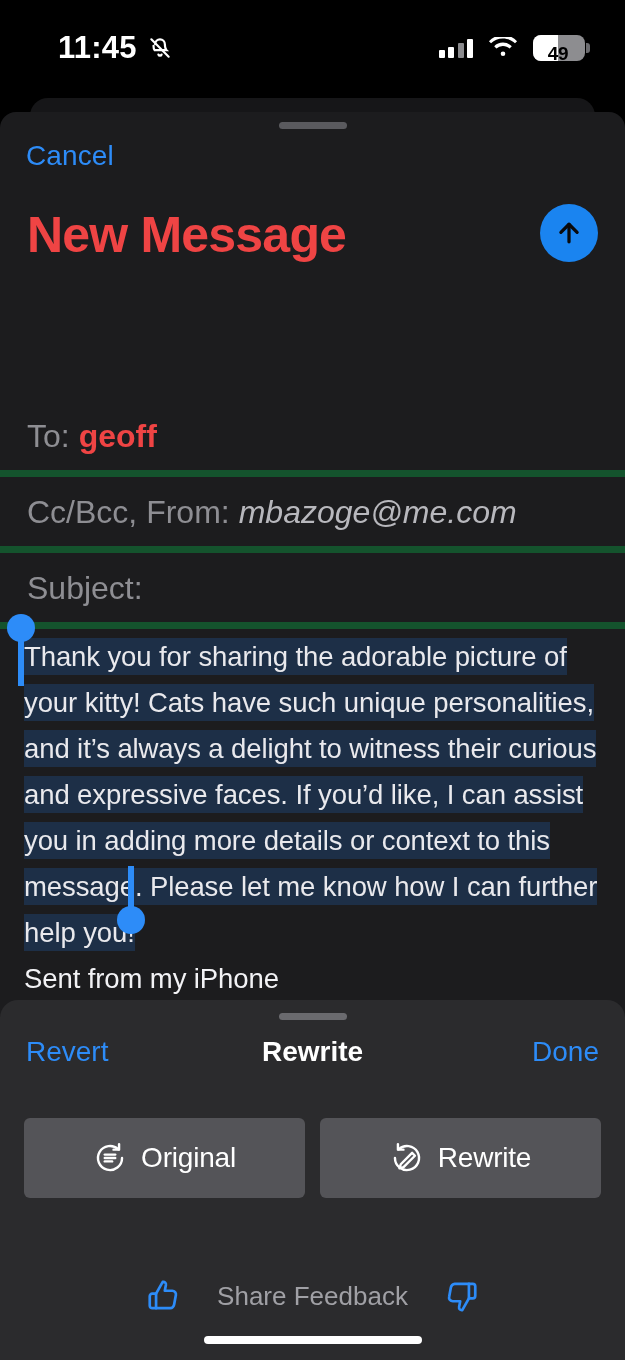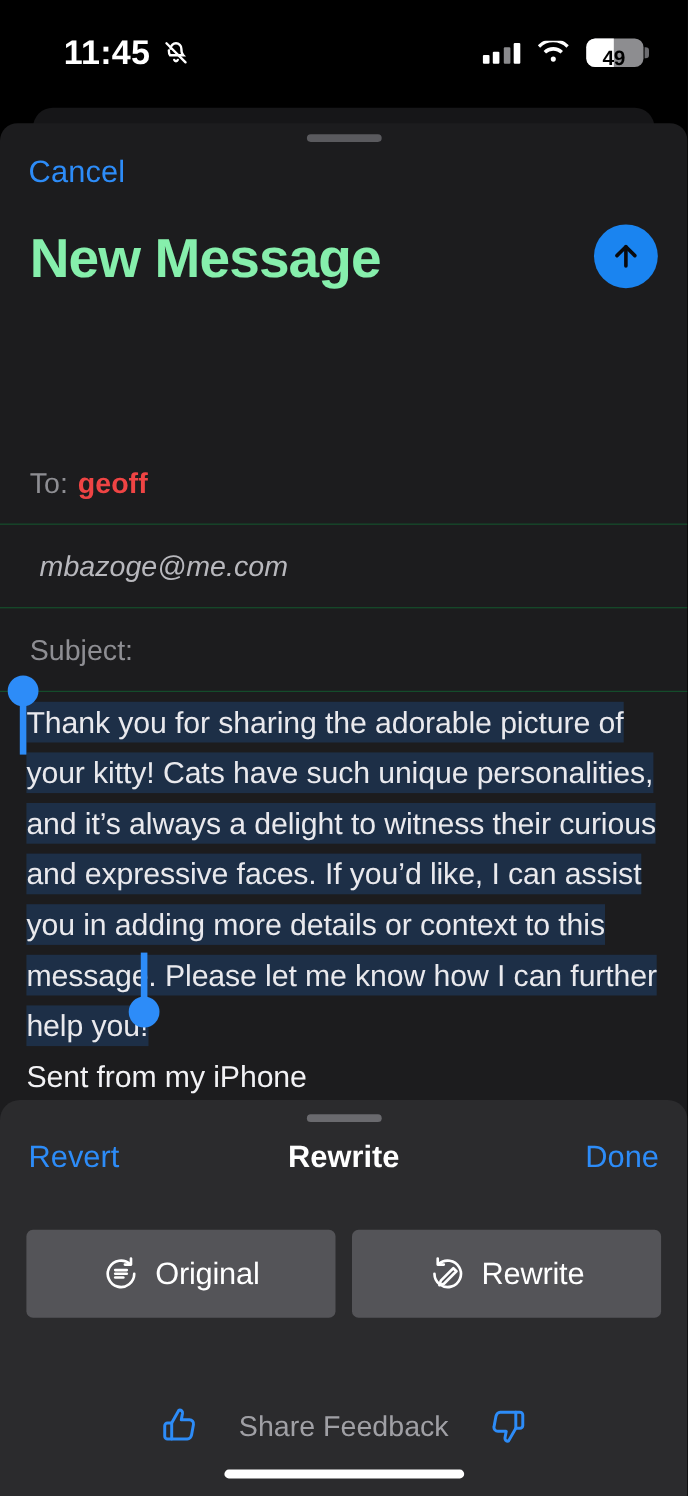--- a/index.html
+++ b/index.html
@@ -76,36 +76,36 @@
   .cancel {
     position:absolute; top:28px; left:26px;
     color:#2d8cf8; font-size:28px; letter-spacing:.1px;text-align:center;
   }
 
   .title-row {
     position:absolute; top:92px; left:0; right:0; height:92px;
   }
   .big-title {
     position:absolute; left:27px; top:0;
-    color:#86efac; font-size:50px; font-weight:700; letter-spacing:-.8px;
+    color:#ef4444; font-size:50px; font-weight:700; letter-spacing:-.8px;
     line-height:62px;
   }
   .send-btn {
     position:absolute; right:27px; top:0;
     width:58px; height:58px; border-radius:50%;
     background:#1a84f0; display:flex; align-items:center; justify-content:center;
   }
   .send-btn svg { width:30px; height:30px; display:block; }
 
   .field {
     position:absolute; left:0; right:0; height:75px;
-    border-bottom:1px solid #14532d;
+    border-bottom:7px solid #14532d;
     display:flex; align-items:center;
     padding-left:27px;
-    font-size:26px;
+    font-size:32px;
   }
   .field .lbl { color:#8e8e93; }
   .field .val-blue { color:#ef4444; margin-left:9px;font-weight:bold; }
   .field .val-gray { color:#b8b8bd; margin-left:9px;font-style:italic; }
 
   #f-to      { top:290px; }
   #f-cc      { top:366px; }
   #f-subject { top:442px; }
 
   
@@ -245,20 +245,21 @@
         </span>
       </div>
     </div>
 
     <div class="field" id="f-to">
       <span class="lbl">To:</span>
       <span class="val-blue">geoff</span>
     </div>
 
     <div class="field" id="f-cc">
+      <span class="lbl">Cc/Bcc, From:</span>
       <span class="val-gray">mbazoge@me.com</span>
     </div>
 
     <div class="field" id="f-subject">
       <span class="lbl">Subject:</span>
       <span class="val-gray"></span>
     </div>
 
     <div class="body-wrap">
       <div class="body-text">

